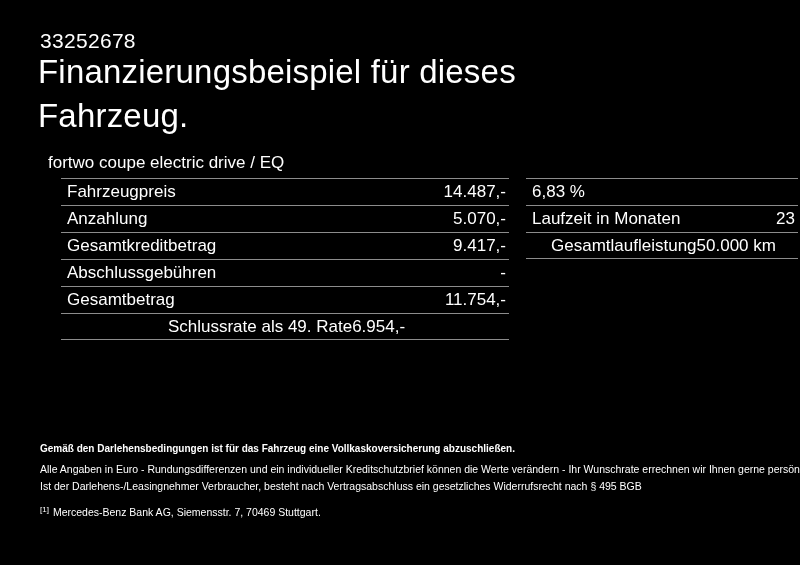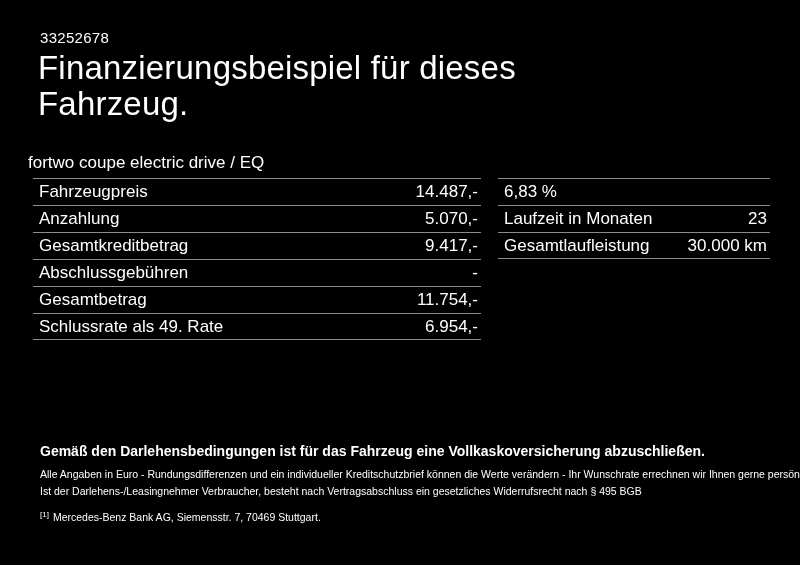--- a/index.html
+++ b/index.html
@@ -17,82 +17,83 @@
   .page {
     position: relative;
     width: 800px;
     height: 565px;
     background: #000000;
   }
   .doc-number {
     position: absolute;
     left: 40px;
     top: 29px;
-    font-size: 15px;
+    font-size: 21px;
     letter-spacing: 0.3px;
   }
   .title {
     position: absolute;
     left: 38px;
     top: 50px;
     margin: 0;
     font-size: 33px;
     font-weight: 400;
-    line-height: 36px;
+    line-height: 44px;
     letter-spacing: 0.2px;
     max-width: 560px;
   }
   .subtitle {
     position: absolute;
-    left: 28px;
+    left: 48px;
     top: 153px;
     font-size: 17px;
   }
   .tables {
     position: absolute;
     left: 33px;
     top: 178px;
     display: flex;
     gap: 17px;
     align-items: flex-start;
   }
   .table { }
-  .table-finance { width: 448px; }
+  .table-finance { width: 448px; margin-left: 28px; }
   .table-conditions { width: 272px; }
   .trow {
     display: flex;
     justify-content: space-between;
     align-items: center;
     height: 27px;
     box-sizing: border-box;
     border-top: 1px solid #8c8c8c;
     padding: 0 3px 0 6px;
     font-size: 17px;
   }
   .table .trow:last-child {
     border-bottom: 1px solid #8c8c8c;
+    justify-content: center;
   }
   .trow.bold { font-weight: bold; }
   .tlabel { white-space: nowrap; }
   .tvalue { white-space: nowrap; text-align: right; }
   .lbl-sup {
     font-size: 10px;
     position: relative;
     top: -5px;
     margin-left: 3px;
   }
   .footer {
     position: absolute;
     left: 40px;
     top: 443px;
     width: 750px;
   }
   .footer p { margin: 0; white-space: nowrap; }
   .bold-note {
-    font-size: 14px;
+    font-size: 10px;
     font-weight: bold;
     margin-bottom: 7px !important;
   }
   .note {
     font-size: 10.5px;
     line-height: 17px;
     font-weight: 400;
   }
   .footnote {
     margin-top: 10px !important;
@@ -147,21 +148,21 @@
     <div class="table table-conditions">
       <div class="trow">
         <span class="tvalue">6,83 %</span>
       </div>
       <div class="trow">
         <span class="tlabel">Laufzeit in Monaten</span>
         <span class="tvalue">23</span>
       </div>
       <div class="trow">
         <span class="tlabel">Gesamtlaufleistung</span>
-        <span class="tvalue">30.000 km</span>
+        <span class="tvalue">50.000 km</span>
       </div>
     </div>
 
   </div>
 
   <div class="footer">
     <p class="bold-note">Gemäß den Darlehensbedingungen ist für das Fahrzeug eine Vollkaskoversicherung abzuschließen.</p>
     <p class="note">Alle Angaben in Euro - Rundungsdifferenzen und ein individueller Kreditschutzbrief können die Werte verändern - Ihr Wunschrate errechnen wir Ihnen gerne persönlich</p>
     <p class="note">Ist der Darlehens-/Leasingnehmer Verbraucher, besteht nach Vertragsabschluss ein gesetzliches Widerrufsrecht nach § 495 BGB</p>
     <p class="footnote"><span class="fn-marker">[1]</span><span>Mercedes-Benz Bank AG, Siemensstr. 7, 70469 Stuttgart.</span></p>

